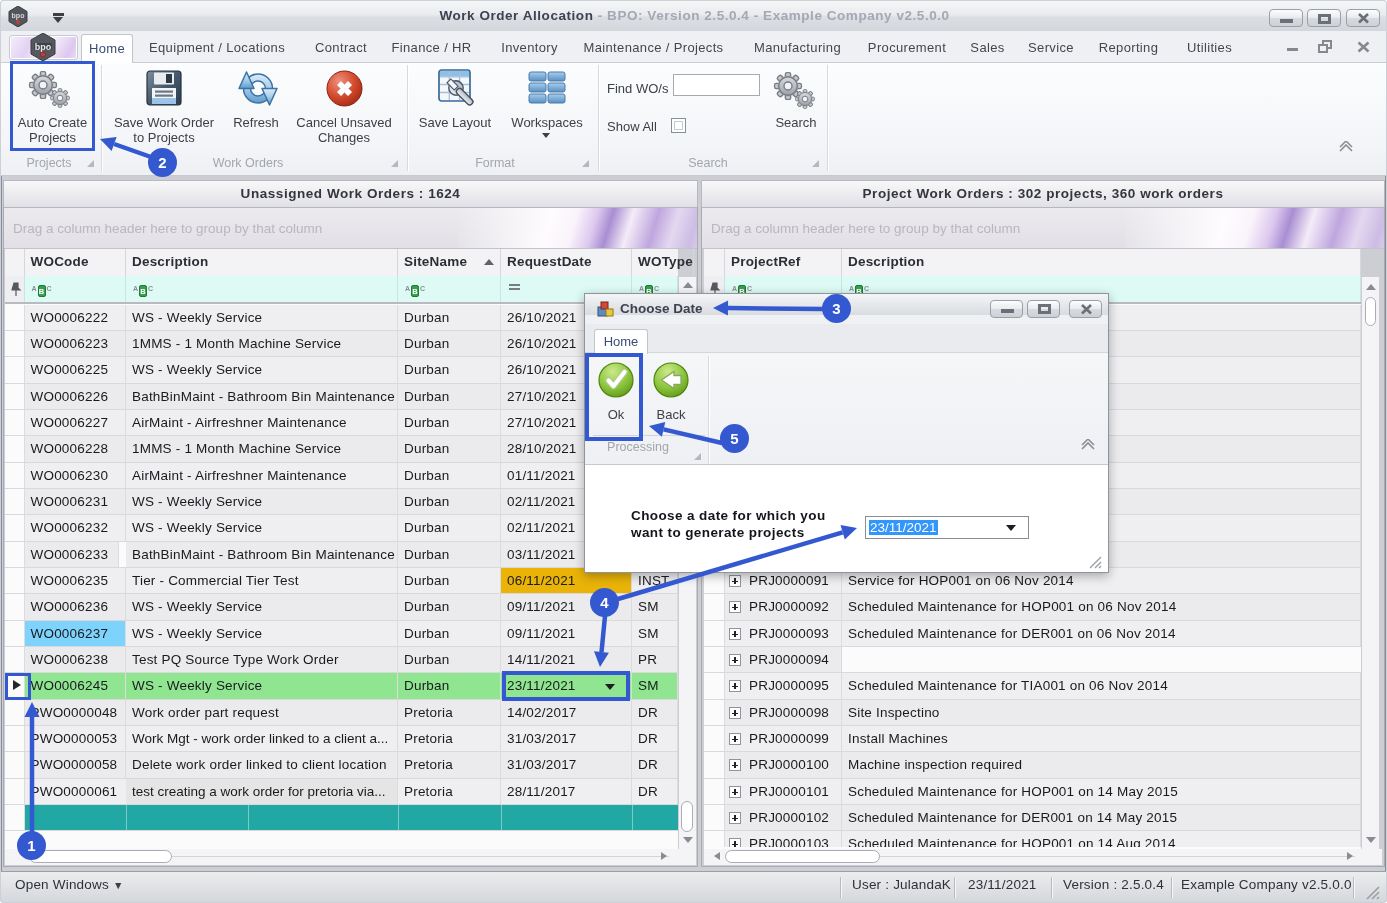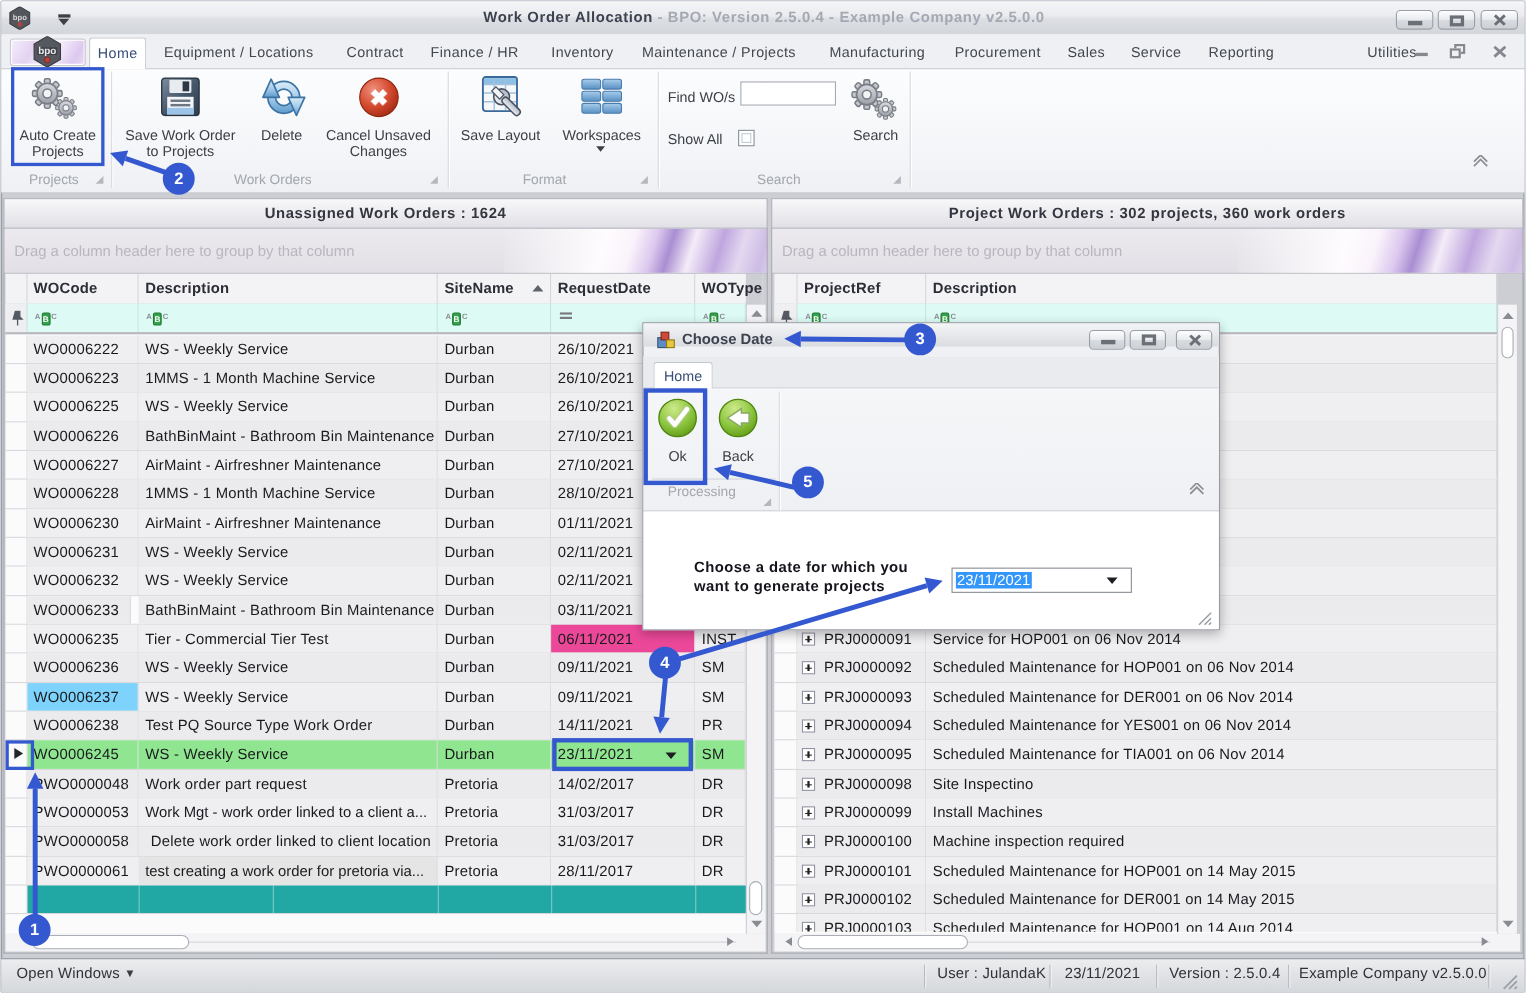--- a/index.html
+++ b/index.html
@@ -95,21 +95,21 @@
       <div class="abs tab tt" style="left:134px;width:164px">Equipment / Locations</div>
       <div class="abs tab tt" style="left:301px;width:78px">Contract</div>
       <div class="abs tab tt" style="left:378px;width:105px">Finance / HR</div>
       <div class="abs tab tt" style="left:486px;width:85px">Inventory</div>
       <div class="abs tab tt" style="left:567px;width:171px">Maintenance / Projects</div>
       <div class="abs tab tt" style="left:741px;width:111px">Manufacturing</div>
       <div class="abs tab tt" style="left:857px;width:98px">Procurement</div>
       <div class="abs tab tt" style="left:957px;width:59px">Sales</div>
       <div class="abs tab tt" style="left:1014px;width:72px">Service</div>
       <div class="abs tab tt" style="left:1085px;width:85px">Reporting</div>
-      <div class="abs tab tt" style="left:1222px;width:85px">Utilities</div>
+      <div class="abs tab tt" style="left:1166px;width:85px">Utilities</div>
       <div class="abs" style="left:1286px;top:17px;width:11px;height:3px;background:#85898f"></div>
       <div class="abs" style="left:1321px;top:9px;width:10px;height:9px;border:2px solid #85898f"></div>
       <div class="abs" style="left:1317px;top:13px;width:10px;height:9px;border:2px solid #85898f;background:#eff0f3"></div>
       <svg class="abs" style="left:1356px;top:10px" width="13" height="12">
         <path d="M1.5 1.5 L11.5 10.5 M11.5 1.5 L1.5 10.5" stroke="#85898f" stroke-width="2.6"></path>
       </svg>
     </div>
     <div class="abs" id="ribbon">
       <div class="abs vsep" style="left:100px"></div>
       <div class="abs vsep" style="left:406px"></div>
@@ -181,21 +181,21 @@
           </linearGradient>
         </defs>
         <g fill="url(#rf)" stroke="#3c72a4" stroke-width="1.5" stroke-linejoin="round">
           <path d="M21 5 A 14.5 14.5 0 0 1 35.5 19.5 A 14.5 14.5 0 0 1 21 34 A 14.5 14.5 0 0 1 6.5 19.5 A 14.5 14.5 0 0 1 21 5 Z M21 12 A 7.5 7.5 0 0 0 13.5 19.5 A 7.5 7.5 0 0 0 21 27 A 7.5 7.5 0 0 0 28.5 19.5 A 7.5 7.5 0 0 0 21 12 Z" fill-rule="evenodd"></path>
         </g>
         <g fill="url(#rf)" stroke="#3c72a4" stroke-width="1.5" stroke-linejoin="round">
           <path d="M9.5 3 L 17 19.5 L 2 19.5 Z"></path>
           <path d="M32.5 36 L 25 19.5 L 40 19.5 Z"></path>
         </g>
       </svg>
-      <div class="abs rlabel" style="left:215px;top:52px;width:80px">Delete</div>
+      <div class="abs rlabel" style="left:215px;top:52px;width:80px">Refresh</div>
       <svg class="abs" style="left:325px;top:7px" width="37" height="37" viewBox="0 0 37 37">
         <defs>
           <radialGradient id="cx" cx=".35" cy=".3" r=".8">
             <stop offset="0" stop-color="#f0907c"></stop>
             <stop offset=".55" stop-color="#d44a2e"></stop>
             <stop offset="1" stop-color="#9c2812"></stop>
           </radialGradient>
         </defs>
         <circle cx="18.5" cy="18.5" r="17.5" fill="url(#cx)" stroke="#8c2410" stroke-width="1"></circle>
         <path d="M11 15 L15 11 L18.5 14.5 L22 11 L26 15 L22.5 18.5 L26 22 L22 26 L18.5 22.5 L15 26 L11 22 L14.5 18.5 Z" fill="#fff" stroke="#e0b4a8" stroke-width="0.8"></path>
@@ -414,21 +414,21 @@
       <div class="gcell" style="left:121px;width:272px;background:#ebeaed;">BathBinMaint - Bathroom Bin Maintenance</div>
       <div class="gcell" style="left:393px;width:103px;background:#ebeaed;">Durban</div>
       <div class="gcell" style="left:496px;width:131px;background:#ebeaed;">03/11/2021</div>
       <div class="gcell" style="left:627px;width:46px;background:#ebeaed;"></div>
     </div>
     <div class="abs" style="left:4px;top:567px;width:673px;height:26px;border-bottom:1px solid #dad8db">
       <div class="gcell ind" style="left:0;width:19.5px"></div>
       <div class="gcell" style="left:19.5px;width:101.5px;background:#efeef1;">WO0006235</div>
       <div class="gcell" style="left:121px;width:272px;background:#efeef1;">Tier - Commercial Tier Test</div>
       <div class="gcell" style="left:393px;width:103px;background:#efeef1;">Durban</div>
-      <div class="gcell" style="left:496px;width:131px;background:#ec4899;">06/11/2021</div>
+      <div class="gcell" style="left:496px;width:131px;background:#eab308;">06/11/2021</div>
       <div class="gcell" style="left:627px;width:46px;background:#efeef1;">INST</div>
     </div>
     <div class="abs" style="left:4px;top:593px;width:673px;height:27px;border-bottom:1px solid #dad8db">
       <div class="gcell ind" style="left:0;width:19.5px"></div>
       <div class="gcell" style="left:19.5px;width:101.5px;background:#ebeaed;">WO0006236</div>
       <div class="gcell" style="left:121px;width:272px;background:#ebeaed;">WS - Weekly Service</div>
       <div class="gcell" style="left:393px;width:103px;background:#ebeaed;">Durban</div>
       <div class="gcell" style="left:496px;width:131px;background:#ebeaed;">09/11/2021</div>
       <div class="gcell" style="left:627px;width:46px;background:#ebeaed;">SM</div>
     </div>
@@ -471,21 +471,21 @@
       <div class="gcell ind" style="left:0;width:19.5px"></div>
       <div class="gcell" style="left:19.5px;width:101.5px;background:#efeef1;">PWO0000053</div>
       <div class="gcell" style="left:121px;width:272px;background:#efeef1;letter-spacing:0;">Work Mgt - work order linked to a client a...</div>
       <div class="gcell" style="left:393px;width:103px;background:#efeef1;">Pretoria</div>
       <div class="gcell" style="left:496px;width:131px;background:#efeef1;">31/03/2017</div>
       <div class="gcell" style="left:627px;width:46px;background:#efeef1;">DR</div>
     </div>
     <div class="abs" style="left:4px;top:751px;width:673px;height:27px;border-bottom:1px solid #dad8db">
       <div class="gcell ind" style="left:0;width:19.5px"></div>
       <div class="gcell" style="left:19.5px;width:101.5px;background:#ebeaed;">PWO0000058</div>
-      <div class="gcell" style="left:121px;width:272px;background:#ebeaed;text-align:center;">Delete work order linked to client location</div>
+      <div class="gcell" style="left:121px;width:272px;background:#ebeaed;">Delete work order linked to client location</div>
       <div class="gcell" style="left:393px;width:103px;background:#ebeaed;">Pretoria</div>
       <div class="gcell" style="left:496px;width:131px;background:#ebeaed;">31/03/2017</div>
       <div class="gcell" style="left:627px;width:46px;background:#ebeaed;">DR</div>
     </div>
     <div class="abs" style="left:4px;top:778px;width:673px;height:26px;border-bottom:1px solid #dad8db">
       <div class="gcell ind" style="left:0;width:19.5px"></div>
       <div class="gcell" style="left:19.5px;width:110px;background:#efeef1;">PWO0000061</div>
       <div class="gcell" style="left:121px;width:272px;background:#e5e5e5;letter-spacing:0;">test creating a work order for pretoria via...</div>
       <div class="gcell" style="left:393px;width:103px;background:#efeef1;">Pretoria</div>
       <div class="gcell" style="left:496px;width:131px;background:#efeef1;">28/11/2017</div>
@@ -614,21 +614,20 @@
         </div>
         <div class="gcell" style="left:138px;width:519px;background:#efeef1">Scheduled Maintenance for DER001 on 06 Nov 2014</div>
       </div>
       <div class="abs" style="left:0;top:343px;width:657px;height:26px;border-bottom:1px solid #dad8db">
         <div class="gcell ind" style="left:0;width:21px"></div>
         <div class="gcell" style="left:21px;width:117px;background:#ebeaed;padding-left:24px">PRJ0000094</div>
         <div class="abs" style="left:25px;top:7px;width:12px;height:12px;background:#fff;border:1px solid #9094a0">
           <div class="abs" style="left:2px;top:4.5px;width:6px;height:1.4px;background:#222"></div>
           <div class="abs" style="left:4.3px;top:2.2px;width:1.4px;height:6px;background:#222"></div>
         </div>
-        <div class="gcell" style="left:138px;width:519px;background:#ebeaed">Scheduled Maintenance for YES001 on 06 Nov 2014</div>
       </div>
       <div class="abs" style="left:0;top:369px;width:657px;height:27px;border-bottom:1px solid #dad8db">
         <div class="gcell ind" style="left:0;width:21px"></div>
         <div class="gcell" style="left:21px;width:117px;background:#efeef1;padding-left:24px">PRJ0000095</div>
         <div class="abs" style="left:25px;top:7px;width:12px;height:12px;background:#fff;border:1px solid #9094a0">
           <div class="abs" style="left:2px;top:4.5px;width:6px;height:1.4px;background:#222"></div>
           <div class="abs" style="left:4.3px;top:2.2px;width:1.4px;height:6px;background:#222"></div>
         </div>
         <div class="gcell" style="left:138px;width:519px;background:#efeef1">Scheduled Maintenance for TIA001 on 06 Nov 2014</div>
       </div>

